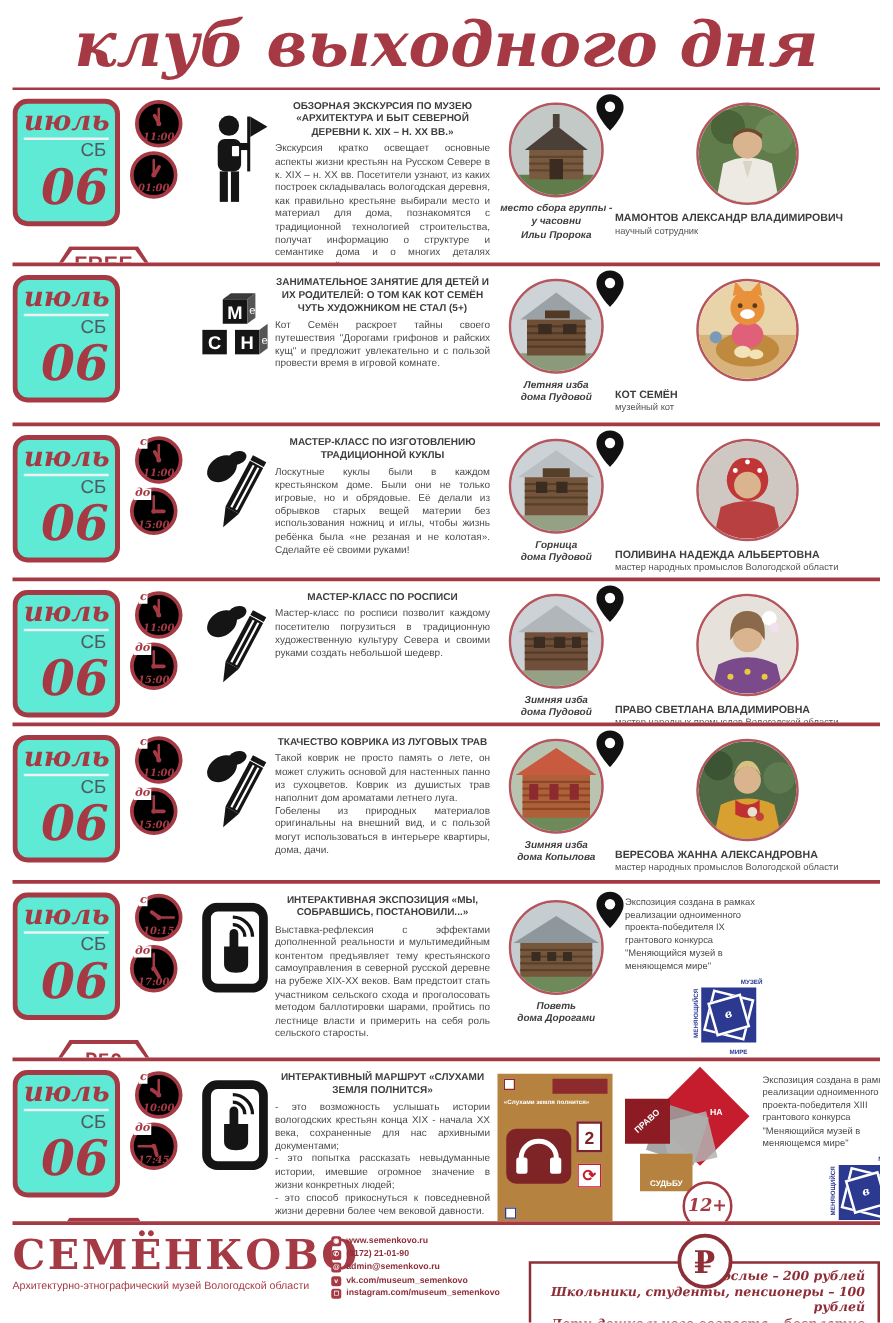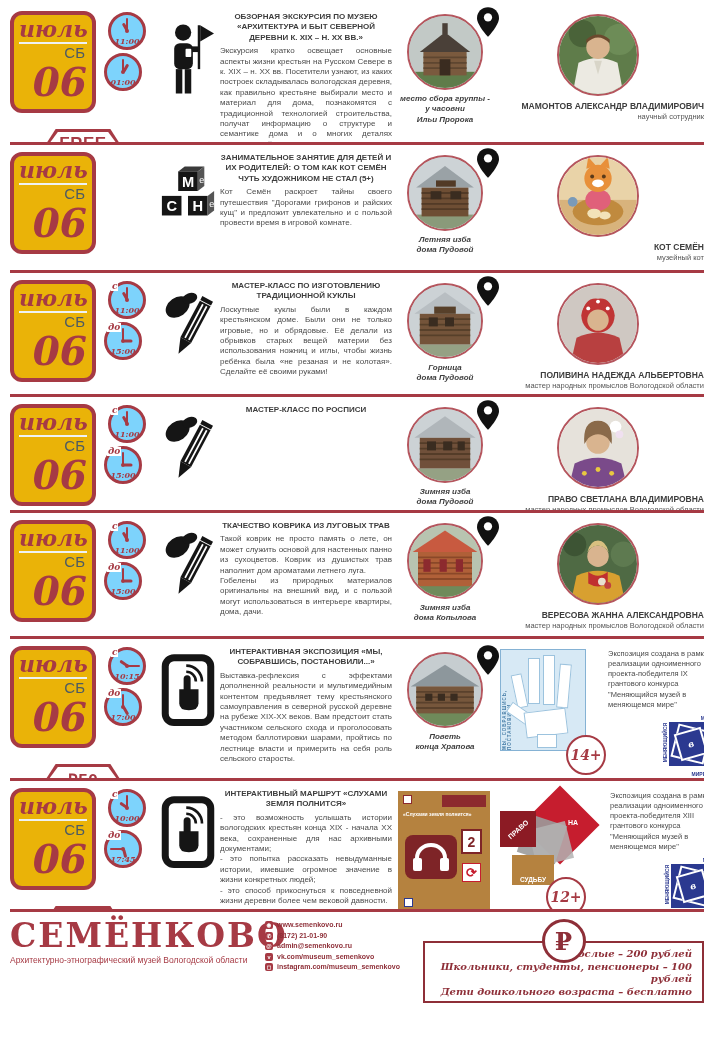--- a/index.html
+++ b/index.html
@@ -18,32 +18,32 @@
 
   
   .event { display: flex; align-items: flex-start; border-bottom: 3px solid #a63a44; padding: 7px 0 4px; overflow: hidden; }
   .r1 { height: 141px; } .r2 { height: 128px; } .r3 { height: 124px; }
   .r4 { height: 116px; } .r5 { height: 126px; } .r6 { height: 142px; } .r7 { height: 131px; }
 
   .left-col { width: 146px; flex: none; }
   .left-top { display: flex; gap: 6px; }
   .date-card {
     width: 86px; height: 102px; border: 4px solid #a63a44; border-radius: 12px;
-    background: #eab308; padding: 1px 5px; flex: none;
+    background: #5eead4; padding: 1px 5px; flex: none;
   }
   .date-month { font-family: "DejaVu Serif", serif; font-style: italic; font-weight: bold;
     color: #a63a44; font-size: 22px; text-align: center; line-height: 26px;
     border-bottom: 2px solid #eef2f4; }
   .date-dow { text-align: right; color: #4d5b63; font-size: 15px; line-height: 17px; padding-right: 2px; }
   .date-day { font-family: "DejaVu Serif", serif; font-style: italic; font-weight: bold;
     color: #a63a44; font-size: 39px; text-align: right; line-height: 42px; }
 
   .clock-col { width: 50px; display: flex; flex-direction: column; align-items: center; gap: 3px; padding-top: 1px; }
   .clock { width: 38px; height: 38px; border: 3px solid #a63a44; border-radius: 50%;
-    position: relative; background: #7dd3fc; flex: none; }
+    position: relative; background: #000000; flex: none; }
   .clock:nth-child(2) { margin-left: -8px; }
   .hand { position: absolute; left: 50%; bottom: 50%; transform-origin: 50% 100%; background: #a63a44; border-radius: 2px; }
   .hand.hr { width: 3px; height: 9px; margin-left: -1.5px; }
   .hand.mi { width: 2px; height: 13px; margin-left: -1px; }
   .clock-dot { position: absolute; left: 50%; top: 50%; width: 4px; height: 4px; margin: -2px 0 0 -2px; background: #a63a44; border-radius: 50%; }
   .clock-prefix { position: absolute; top: -2px; left: 0; font-family: "DejaVu Serif", serif; font-style: italic;
     font-weight: bold; color: #a63a44; font-size: 9px; background: #fff; padding: 0 1px; line-height: 9px; }
   .clock-time { position: absolute; bottom: 1px; width: 100%; text-align: center;
     font-family: "DejaVu Serif", serif; font-style: italic; font-weight: bold; color: #a63a44; font-size: 8px; }
 
@@ -62,21 +62,21 @@
     line-height: 1.3; margin-bottom: 3px; }
   .evt-desc { font-size: 8px; color: #4b4b4b; text-align: justify; line-height: 1.3; white-space: pre-line; }
 
   .loc-col { width: 94px; flex: none; text-align: center; padding-top: 3px; }
   .photo-wrap { position: relative; width: 76px; height: 76px; margin: 0 auto; }
   .photo { width: 76px; height: 76px; border-radius: 50%; border: 2px solid #b5565e; overflow: hidden; background: #cfd4d2; }
   .photo svg, .pphoto svg { display: block; width: 100%; height: 100%; }
   .pin { position: absolute; top: -7px; right: -16px; width: 22px; height: 30px; }
   .loc-caption { font-size: 8px; font-weight: bold; margin-top: 4px; white-space: pre-line; line-height: 1.3; font-style: italic; }
 
-  .person-col { flex: 1; text-align: right; padding-top: 3px; }
+  .person-col { flex: 1; text-align: left; padding-top: 3px; }
   .pphoto { width: 82px; height: 82px; border-radius: 50%; border: 2px solid #b5565e; margin: 0 auto; overflow: hidden; }
   .person-name { font-size: 8.5px; font-weight: bold; margin-top: 5px; }
   .person-role { font-size: 7.5px; color: #555; margin-top: 1px; }
 
   
   .expo-right { flex: 1; display: flex; gap: 8px; padding-top: 3px; }
   .grant-col { width: 118px; flex: none; position: relative; height: 128px; }
   .grant-note { font-size: 7.5px; color: #4b4b4b; line-height: 1.35; }
   .age { width: 40px; height: 40px; border: 2.5px solid #a63a44; border-radius: 50%;
     background: #fff; color: #a63a44; font-family: "DejaVu Serif", serif; font-style: italic;
@@ -144,20 +144,23 @@
     display: flex; align-items: center; justify-content: center; z-index: 2; }
   .price-box { border: 2.5px solid #8e2f38; padding: 5px 10px 3px; background: #fff; }
   .price-line { font-family: "DejaVu Serif", serif; font-style: italic; font-weight: bold;
     color: #8e2f38; font-size: 10px; text-align: right; line-height: 1.25; }
 </style>
 </head>
 <body>
 
 <div class="page">
 
+  <div class="header">
+    <div class="title-script">клуб выходного дня</div>
+  </div>
 
   <div class="event r1">
     <div class="left-col">
       <div class="left-top">
         <div class="date-card">
           <div class="date-month">июль</div>
           <div class="date-dow">СБ</div>
           <div class="date-day">06</div>
         </div>
         <div class="clock-col">
@@ -446,20 +449,21 @@
             <rect x="29" y="14" width="14" height="48" fill="#151515"></rect>
             <line x1="34" y1="16" x2="34" y2="60" stroke="#fff" stroke-width="2"></line>
             <line x1="39" y1="16" x2="39" y2="60" stroke="#fff" stroke-width="2"></line>
             <polygon points="29,62 43,62 36,80" fill="#151515"></polygon>
             <rect x="29" y="8" width="14" height="5" fill="#151515"></rect>
           </g>
         </svg>
     </div>
     <div class="text-col">
       <div class="evt-title">МАСТЕР-КЛАСС ПО РОСПИСИ</div>
+      <div class="evt-desc">Мастер-класс по росписи позволит каждому посетителю погрузиться в традиционную художественную культуру Севера и своими руками создать небольшой шедевр.</div>
     </div>
     <div class="loc-col">
       <div class="photo-wrap">
         <div class="photo">
           <svg viewBox="0 0 80 80">
               <rect width="80" height="80" fill="#ccd2d5"></rect>
               <rect y="66" width="80" height="14" fill="#95a184"></rect>
               <polygon points="6,32 40,8 74,32" fill="#b0b6ba"></polygon>
               <rect x="12" y="32" width="56" height="34" fill="#70503a"></rect>
               <line x1="12" y1="38" x2="68" y2="38" stroke="#543c28" stroke-width="2"></line>
@@ -653,34 +657,21 @@
                 <rect x="32" y="44" width="8" height="8" fill="#3a2c20"></rect>
                 <rect x="46" y="44" width="8" height="8" fill="#3a2c20"></rect>
               </svg>
           </div>
           <svg class="pin" viewBox="0 0 24 32">
               <path d="M12 0C5.4 0 0 5.1 0 11.5 0 19.5 12 32 12 32s12-12.5 12-20.5C24 5.1 18.6 0 12 0z" fill="#111"></path>
               <circle cx="12" cy="11" r="4.5" fill="#fff"></circle>
             </svg>
         </div>
         <div class="loc-caption">Поветь
-конца Храпова</div>
-      </div>
-      <div class="hand-wrap">
-        <div class="hand-g">
-          <div class="hand-label">МЫ, СОБРАВШИСЬ, ПОСТАНОВИЛИ</div>
-          <div class="finger" style="left:13px;top:24px;width:11px;height:34px;transform:rotate(-12deg)"></div>
-          <div class="finger" style="left:27px;top:8px;width:12px;height:46px"></div>
-          <div class="finger" style="left:42px;top:5px;width:12px;height:50px"></div>
-          <div class="finger" style="left:57px;top:14px;width:12px;height:44px;transform:rotate(5deg)"></div>
-          <div class="finger" style="left:6px;top:58px;width:26px;height:12px;transform:rotate(35deg)"></div>
-          <div class="finger" style="left:24px;top:60px;width:42px;height:26px;transform:rotate(-7deg)"></div>
-          <div class="finger" style="left:36px;top:84px;width:20px;height:14px"></div>
-        </div>
-        <div class="age age-14">14+</div>
+дома Дорогами</div>
       </div>
       <div class="grant-col">
         <div class="grant-note">Экспозиция создана в рамках реализации одноименного проекта-победителя IX грантового конкурса "Меняющийся музей в меняющемся мире"</div>
         <div class="mmlogo">
           <span class="mm-top">МУЗЕЙ</span>
           <span class="mm-left">МЕНЯЮЩИЙСЯ</span>
 
           <span class="mm-bottom">МИРЕ</span>
           <div class="mm-box">
               <div class="mm-sq1"></div>

